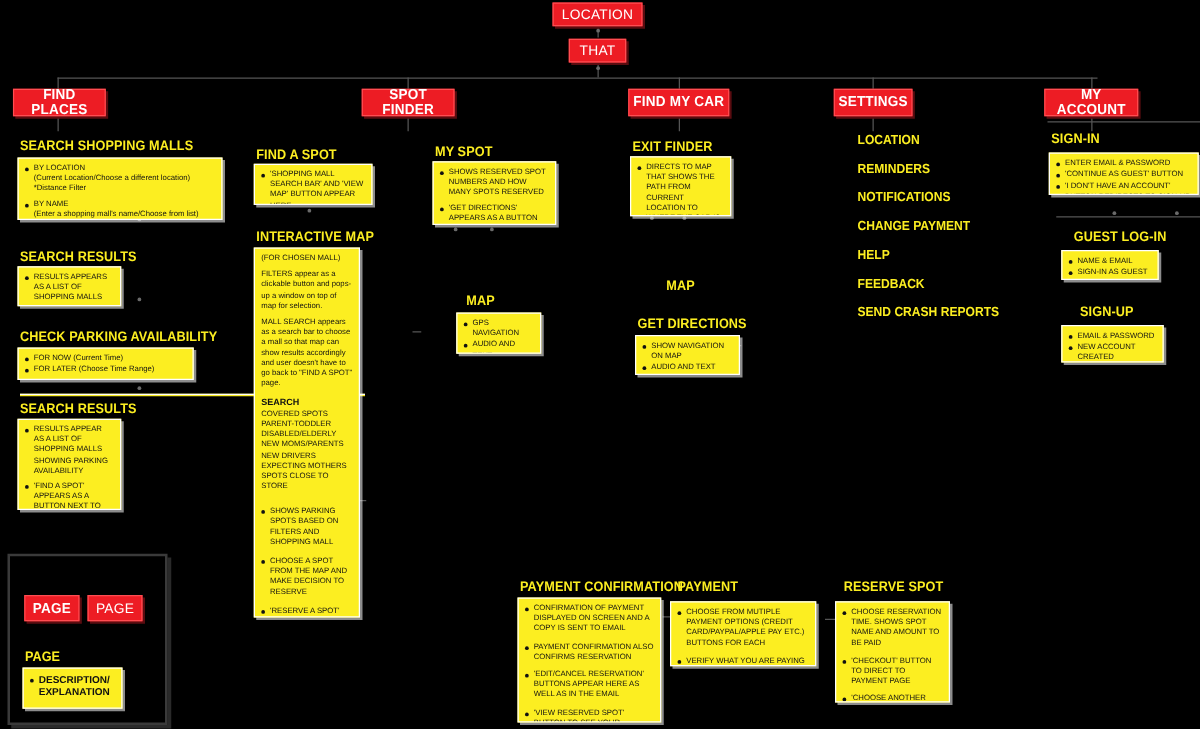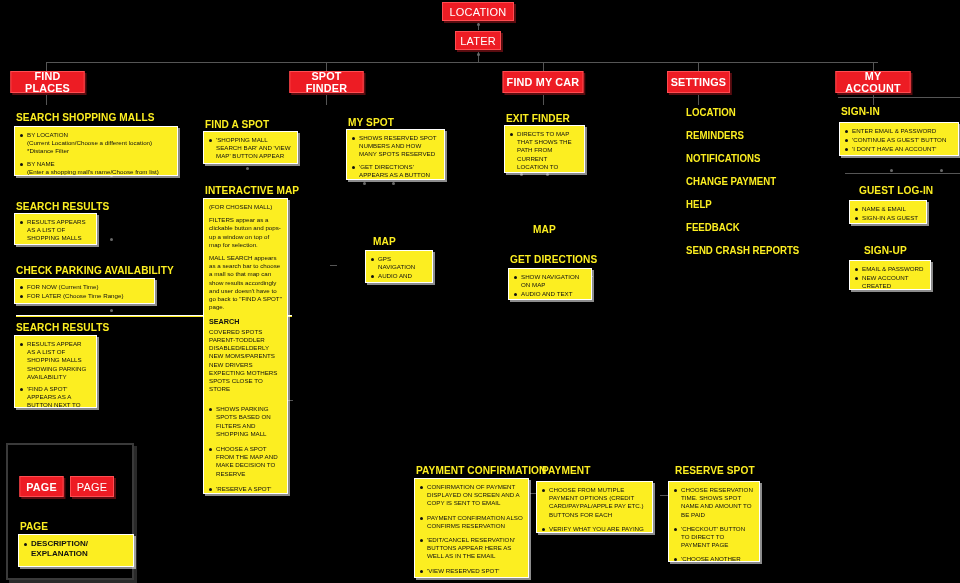--- a/index.html
+++ b/index.html
@@ -193,21 +193,21 @@
   <div class="conn-h" style="left:845px; top:173px; width:115px;"></div>
 
   <div class="conn-h" style="left:288px; top:400px; width:5px;"></div>
   <div class="conn-h" style="left:418px; top:490px; width:4px;"></div>
   <div class="conn-h" style="left:530px; top:493px; width:7px;"></div>
   <div class="conn-h" style="left:660px; top:495px; width:8px;"></div>
   <div class="conn-h" style="left:330px; top:265px; width:7px;"></div>
   <div class="conn-h" style="left:585px; top:276px; width:8px;"></div>
 
   <div class="red-node plain" style="left:442px; top:2px; width:72px; height:19px;">LOCATION</div>
-  <div class="red-node plain" style="left:455px; top:31px; width:46px; height:19px;">LATER</div>
+  <div class="red-node plain" style="left:455px; top:31px; width:46px; height:19px;">THAT</div>
 
   <div class="red-node cond" style="left:8px; top:71px; width:79px; height:22px;">FIND PLACES</div>
   <div class="red-node cond" style="left:287px; top:71px; width:79px; height:22px;">SPOT FINDER</div>
   <div class="red-node cond" style="left:500px; top:71px; width:86px; height:22px;">FIND MY CAR</div>
   <div class="red-node cond" style="left:665px; top:71px; width:67px; height:22px;">SETTINGS</div>
   <div class="red-node cond" style="left:833px; top:71px; width:80px; height:22px;">MY ACCOUNT</div>
 
   <div class="y-head" style="left:16px; top:111px;">SEARCH SHOPPING MALLS</div>
   <div class="note" style="left:14px; top:126px; width:164px; height:50px;">
     <ul>
@@ -366,20 +366,20 @@
       <li style="margin-bottom:6px;">CHOOSE RESERVATION TIME. SHOWS SPOT NAME AND AMOUNT TO BE PAID</li>
       <li style="margin-bottom:6px;">'CHECKOUT' BUTTON TO DIRECT TO PAYMENT PAGE</li>
       <li>'CHOOSE ANOTHER SPOT' BUTTON TO RE-DIRECT TO 'INTERACTIVE MAP' PAGE.</li>
     </ul>
   </div>
 
   <div id="legend">
     <div class="red-node cond" style="left:10px; top:31px; width:47px; height:21px;">PAGE</div>
     <div class="red-node plain" style="left:62px; top:31px; width:44px; height:21px;">PAGE</div>
     <div class="lg-yhead" style="left:12px; top:75px;">PAGE</div>
-    <div class="note" style="left:10px; top:89px; width:116px; height:33px;">
+    <div class="note" style="left:10px; top:89px; width:80px; height:33px;">
       <ul>
           <li>DESCRIPTION/ EXPLANATION</li>
         </ul>
     </div>
   </div>
 
 </div>
 
 </body></html>

